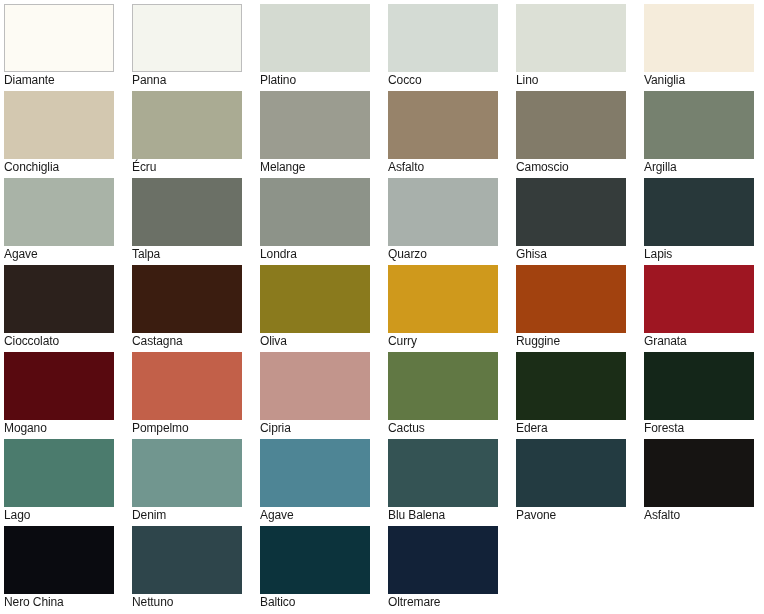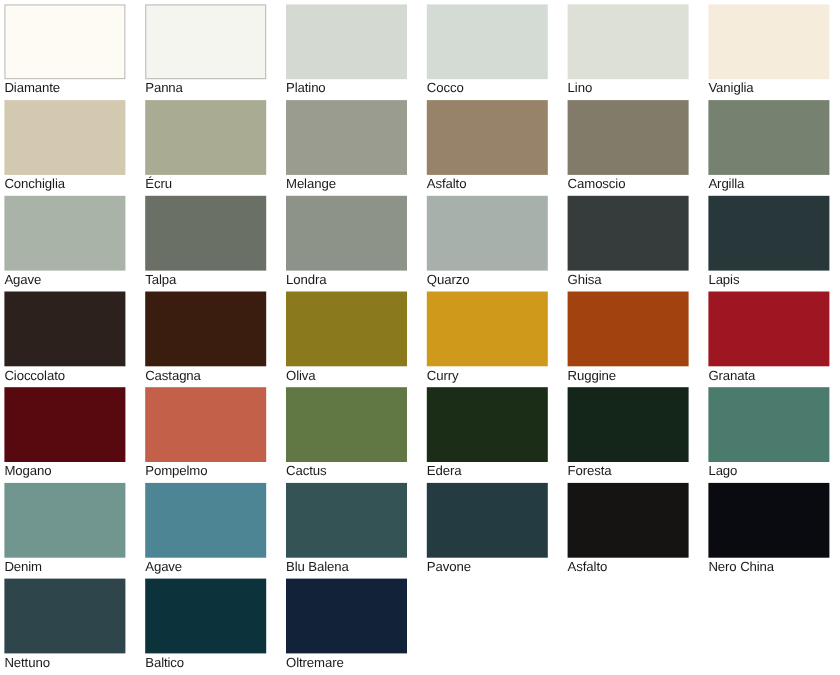--- a/index.html
+++ b/index.html
@@ -154,20 +154,24 @@
     </div>
     <div class="swatch-cell">
       <div class="swatch-chip" title="Mogano" style="background-color: rgb(88, 9, 15);"></div>
       <div class="swatch-label">Mogano</div>
     </div>
     <div class="swatch-cell">
       <div class="swatch-chip" title="Pompelmo" style="background-color: rgb(194, 96, 73);"></div>
       <div class="swatch-label">Pompelmo</div>
     </div>
     <div class="swatch-cell">
+      <div class="swatch-chip" title="Cipria" style="background-color: rgb(194, 149, 140);"></div>
+      <div class="swatch-label">Cipria</div>
+    </div>
+    <div class="swatch-cell">
       <div class="swatch-chip" title="Cactus" style="background-color: rgb(97, 120, 68);"></div>
       <div class="swatch-label">Cactus</div>
     </div>
     <div class="swatch-cell">
       <div class="swatch-chip" title="Edera" style="background-color: rgb(27, 45, 23);"></div>
       <div class="swatch-label">Edera</div>
     </div>
     <div class="swatch-cell">
       <div class="swatch-chip" title="Foresta" style="background-color: rgb(20, 38, 25);"></div>
       <div class="swatch-label">Foresta</div>

